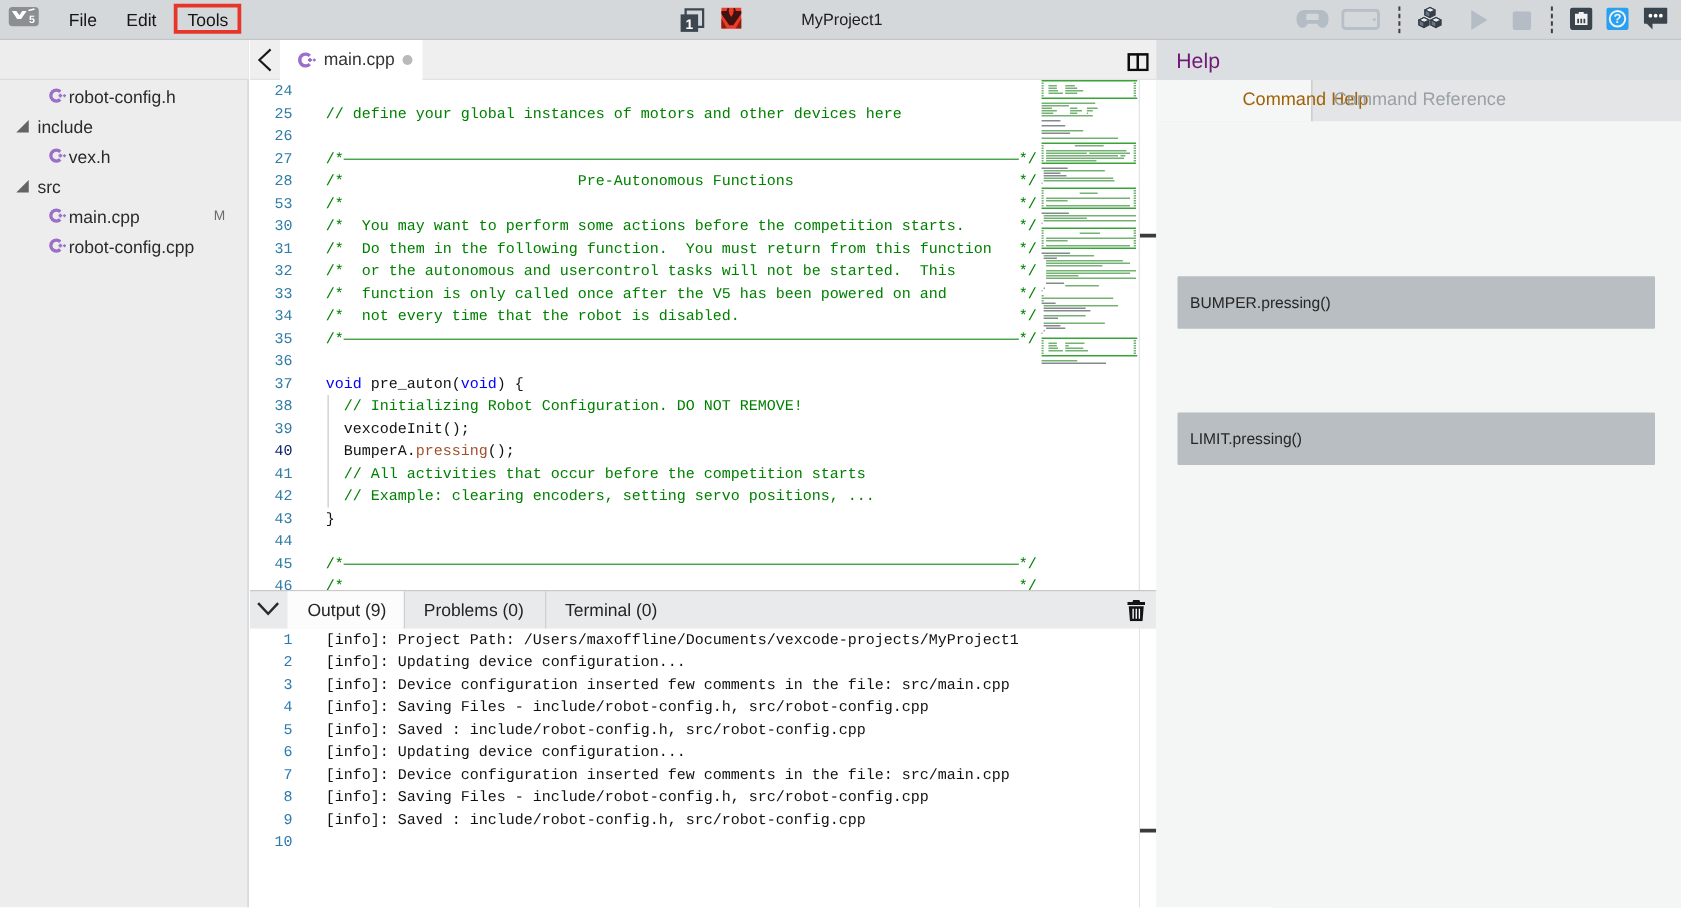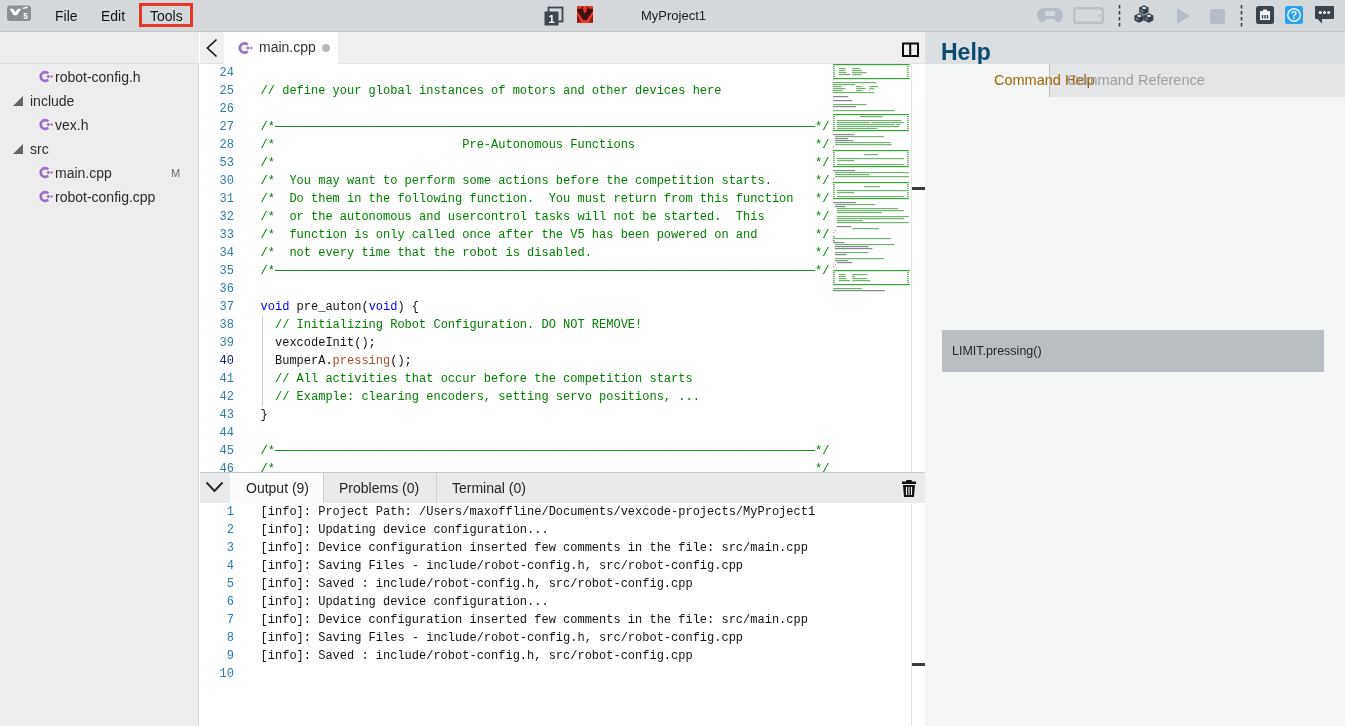--- a/index.html
+++ b/index.html
@@ -42,21 +42,21 @@
 #botbar {left:200px;top:472px;width:725px;height:31px;background:#e9eaeb;border-top:1px solid #c9c9ca}
 #obtab {left:230px;top:473px;width:94px;height:30px;background:#fcfcfc}
 .btabsep {position:absolute;top:473px;width:1px;height:30px;background:#cfcfd0}
 .btabtxt {position:absolute;top:480px;font-size:14px;color:#242424}
 #output {left:200px;top:503px;width:711px;height:223px;background:#fff}
 #onum {position:absolute;left:0;top:0;width:34px;text-align:right;font-family:"Liberation Mono",monospace;font-size:12px;line-height:18px;color:#2a7ab0}
 #opre {position:absolute;left:60.6px;top:0;color:#111}
 
 #help {left:925px;top:32px;width:420px;height:694px;background:#f4f5f5}
 #helphead {left:925px;top:32px;width:420px;height:32px;background:#dcdfe1}
-#helptitle {left:941px;top:39px;font-size:23px;font-weight:bold;color:#0c4a6e}
+#helptitle {left:941px;top:39px;font-size:17px;font-weight:normal;color:#701a75}
 #helptabs {left:925px;top:64px;width:420px;height:33px;background:#e3e5e6}
 #chtab {left:925px;top:64px;width:125px;height:33px;background:#f5f6f6;border-right:1px solid #bfc1c2}
 #chtxt {left:994px;top:72px;font-size:14.5px;color:#a16207}
 #crtxt {left:1067px;top:72px;font-size:14.5px;color:#9aa0a4}
 #para {left:942px;top:113px;width:362px;font-size:16px;line-height:19px;color:#3d3d3d}
 .hbtn {position:absolute;left:942px;width:382px;height:42px;background:#b8bec2;border-radius:1px}
 .hbtn span {position:absolute;left:10px;top:14px;font-size:12.5px;color:#262626}
 </style></head><body>
 <div id="root">
   <div class="abs" id="topbar"></div>
@@ -463,15 +463,18 @@
 </div>
   </div>
 
   <div class="abs" id="help"></div>
   <div class="abs" id="helphead"></div>
   <span class="abs" id="helptitle">Help</span>
   <div class="abs" id="helptabs"></div>
   <div class="abs" id="chtab"></div>
   <span class="abs" id="chtxt">Command Help</span>
   <span class="abs" id="crtxt">Command Reference</span>
+  <div class="hbtn" style="top:221px">
+      <span>BUMPER.pressing()</span>
+    </div>
   <div class="hbtn" style="top:330px">
       <span>LIMIT.pressing()</span>
     </div>
 </div>
 </body></html>

